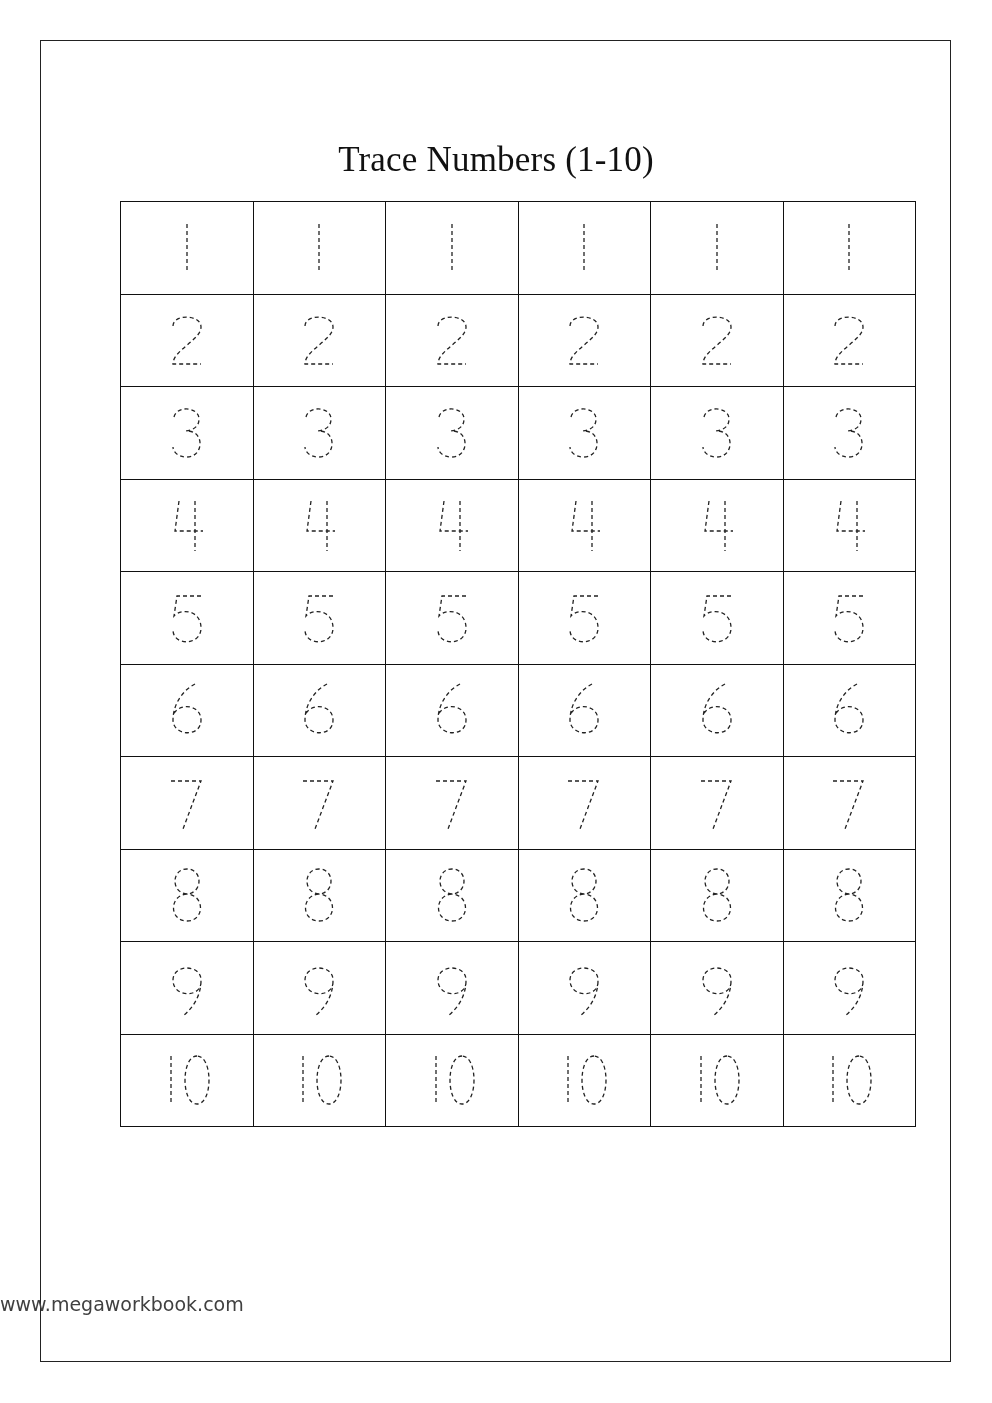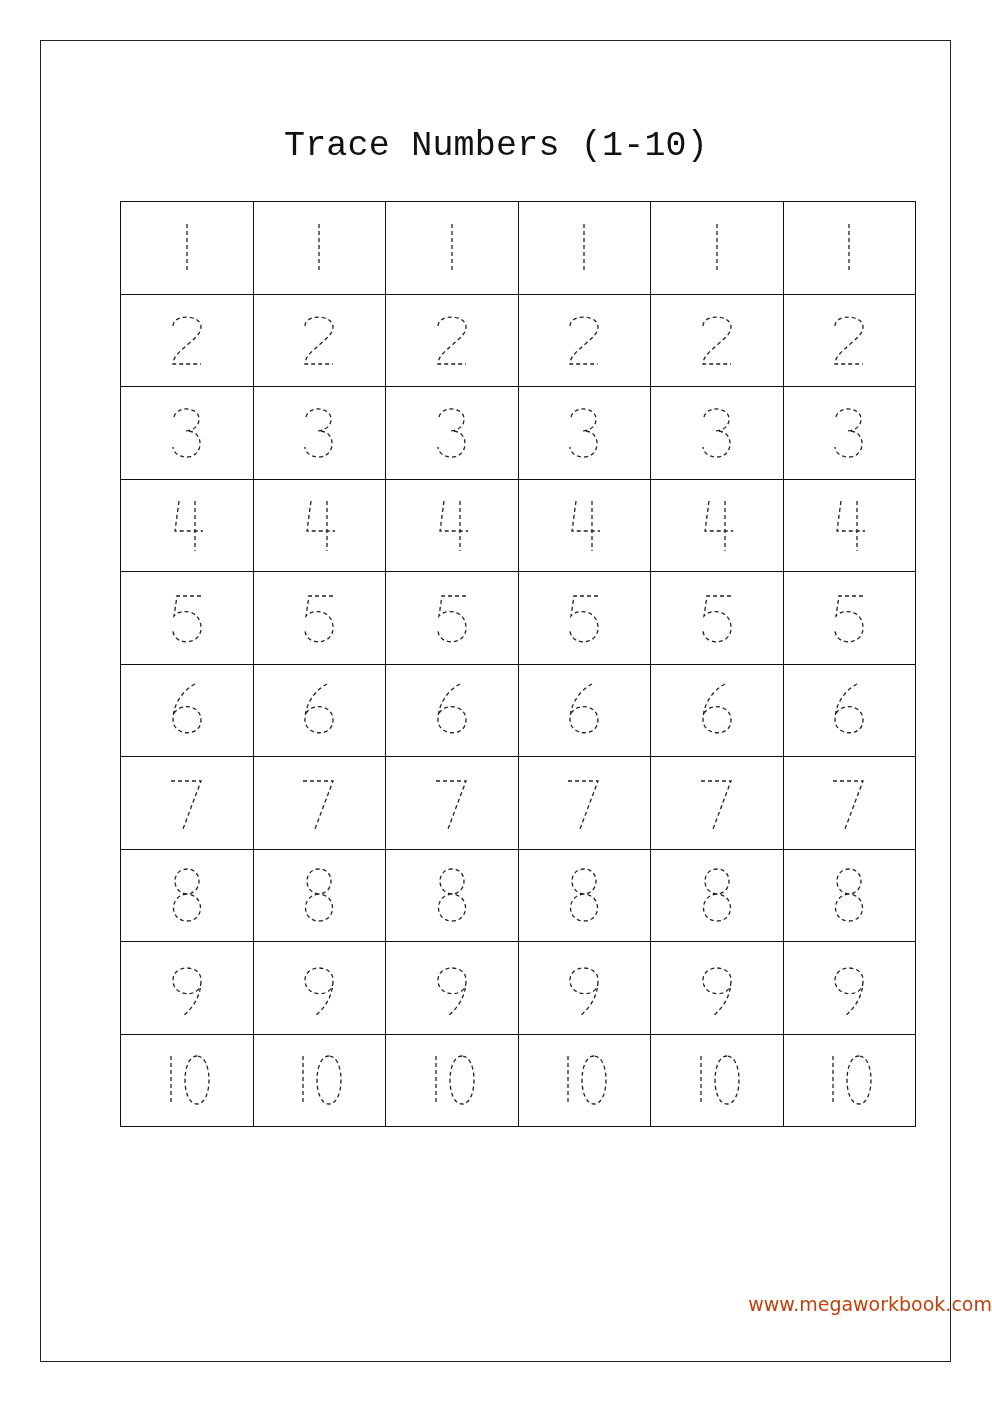--- a/index.html
+++ b/index.html
@@ -2,40 +2,40 @@
 <html><head>
 <meta charset="utf-8">
 <style>
   html, body { margin: 0; padding: 0; background: #ffffff; }
   body { width: 992px; height: 1403px; position: relative; overflow: hidden; }
   .page-border {
     position: absolute; left: 40px; top: 40px; width: 911px; height: 1322px;
     border: 1.5px solid #222; box-sizing: border-box;
   }
   .title {
-    position: absolute; left: 0; width: 992px; top: 126px; text-align: center;
-    font-family: Liberation Mono, monospace; font-size: 35px; color: #111;
+    position: absolute; left: 0; width: 992px; top: 140px; text-align: center;
+    font-family: Liberation Serif, serif; font-size: 35px; color: #111;
     letter-spacing: 0.2px;
   }
   .grid {
     position: absolute; left: 120px; top: 201px; width: 796px; height: 926px;
     display: grid; grid-template-columns: repeat(6, 1fr); grid-template-rows: repeat(10, 1fr);
     border-top: 1.5px solid #111; border-left: 1.5px solid #111; box-sizing: border-box;
   }
   .cell {
     border-right: 1.5px solid #111; border-bottom: 1.5px solid #111;
     display: flex; align-items: center; justify-content: center; box-sizing: border-box;
   }
   .cell svg { width: 60px; height: 60px; overflow: visible; }
   .cell svg path {
     fill: none; stroke: #222; stroke-width: 1.3; stroke-dasharray: 4 3;
   }
   .footer {
-    position: absolute; left: 0; width: 992px; top: 1293px; text-align: right;
-    font-family: "DejaVu Sans", sans-serif; font-size: 19px; color: #c2410c;
+    position: absolute; left: 0; width: 992px; top: 1293px; text-align: left;
+    font-family: "DejaVu Sans", sans-serif; font-size: 19px; color: #404040;
   }
 </style>
 </head>
 <body>
 
 <div class="page-border"></div>
 <div class="title">Trace Numbers (1-10)</div>
 <div class="grid" id="grid">
     <div class="cell">
       <svg viewBox="0 0 60 60">

